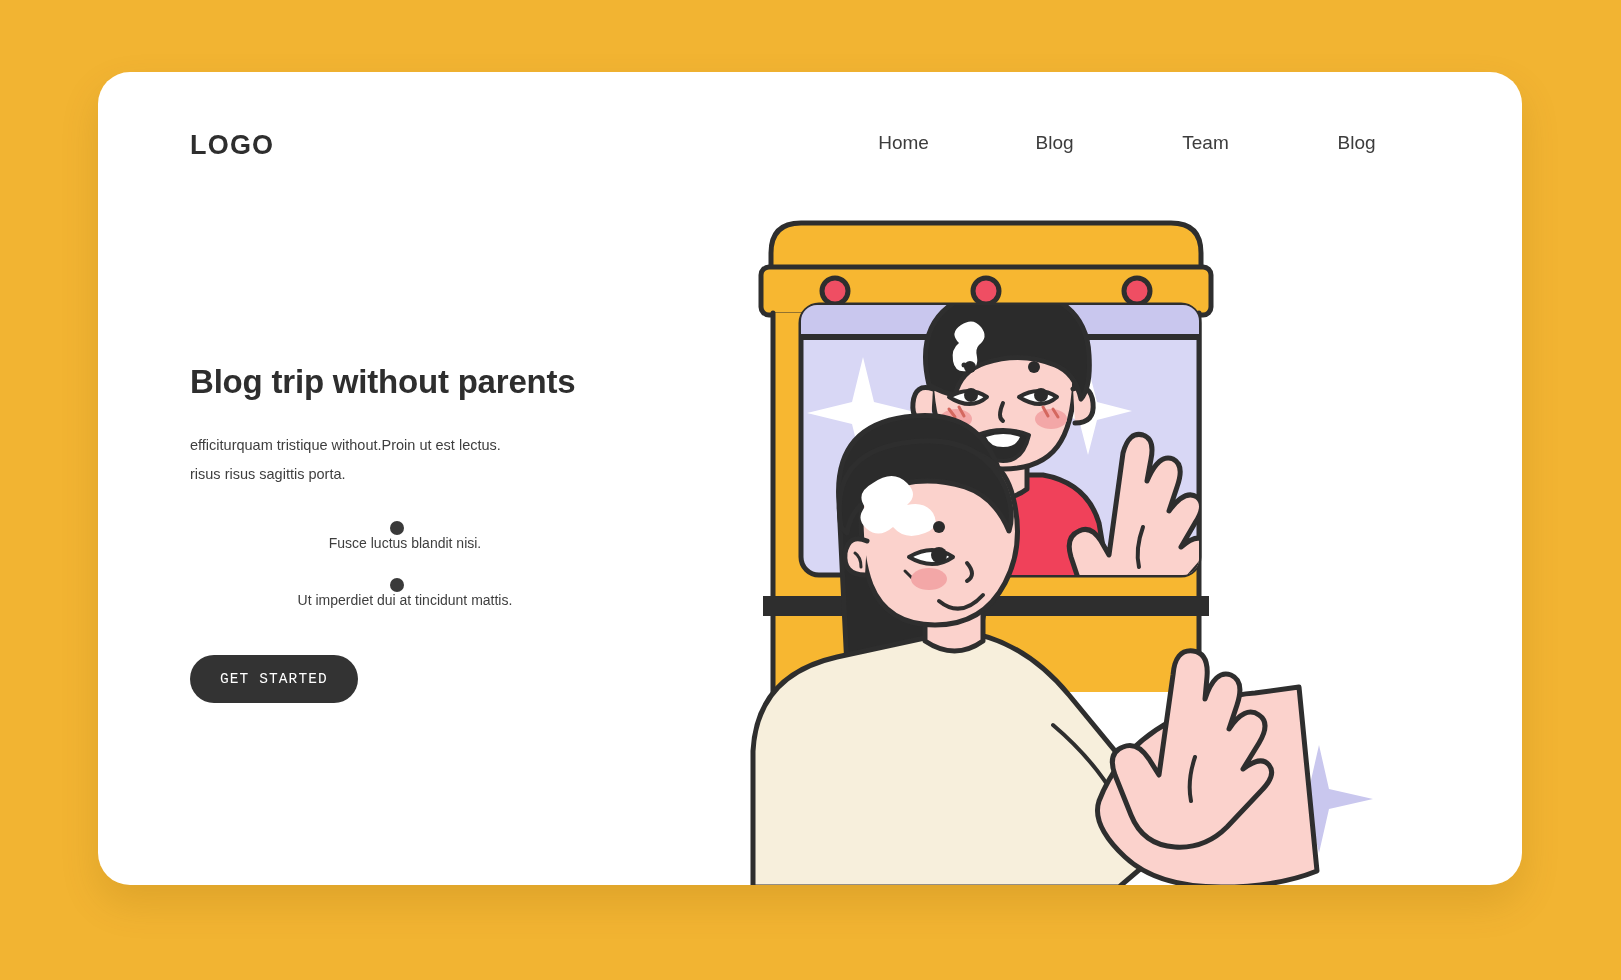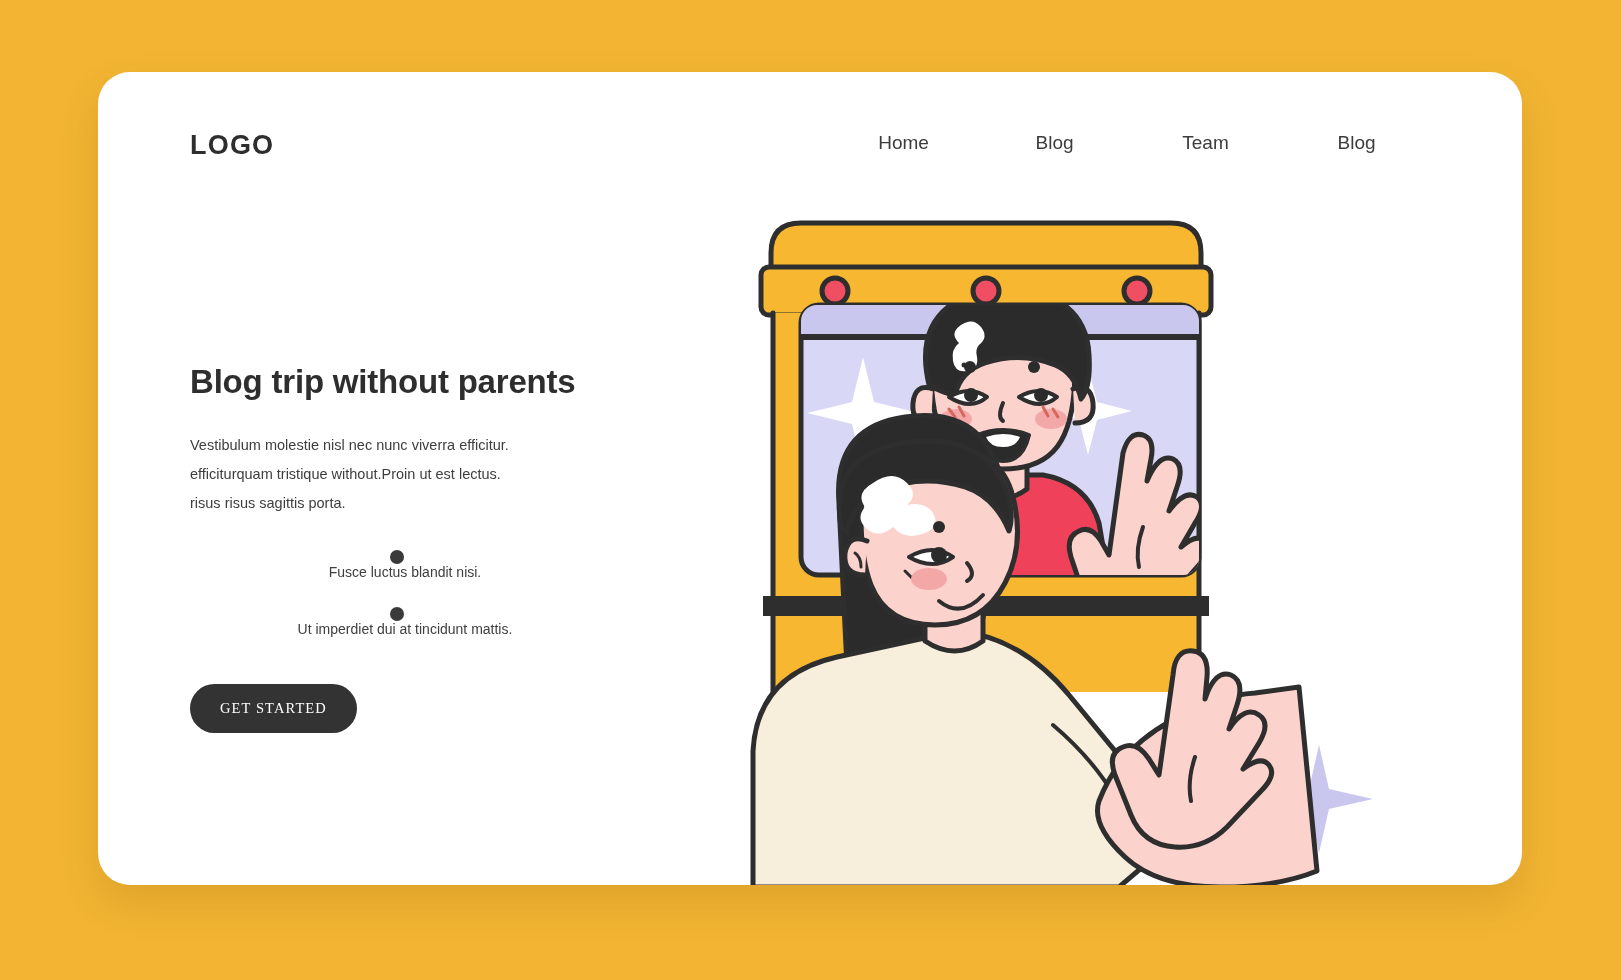--- a/index.html
+++ b/index.html
@@ -113,21 +113,21 @@
 
   .cta {
     display: inline-block;
     margin-top: 20px;
     padding: 16px 30px;
     background: #333333;
     color: #FFFFFF;
     border: none;
     border-radius: 30px;
     font-size: 14.5px;
-    font-family: Liberation Serif, serif;
+    font-family: Liberation Mono, monospace;
     letter-spacing: 1.1px;
     cursor: pointer;
   }
 
   
   .illustration {
     position: absolute;
     left: 645px;
     top: 125px;
     width: 760px;
@@ -148,21 +148,20 @@
       <a class="nav-item">Blog</a>
       <a class="nav-item">Team</a>
       <a class="nav-item">Blog</a>
     </nav>
   </div>
 
   <div class="content">
     <h1 class="headline">Blog trip without parents</h1>
 
     <div class="lede">
-      <div>Vestibulum molestie nisl nec nunc viverra efficitur.</div>
       <div>efficiturquam tristique without.Proin ut est lectus.</div>
       <div>risus risus sagittis porta.</div>
     </div>
 
     <ul class="bullets">
       <li class="bullet">
         <span class="bullet-dot"></span>
         <span>Fusce luctus blandit nisi.</span>
       </li>
       <li class="bullet">

